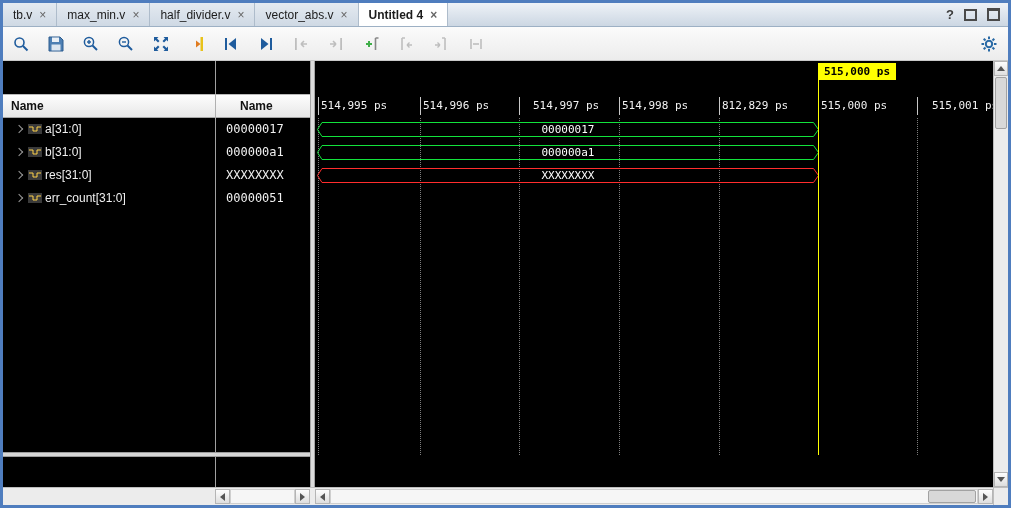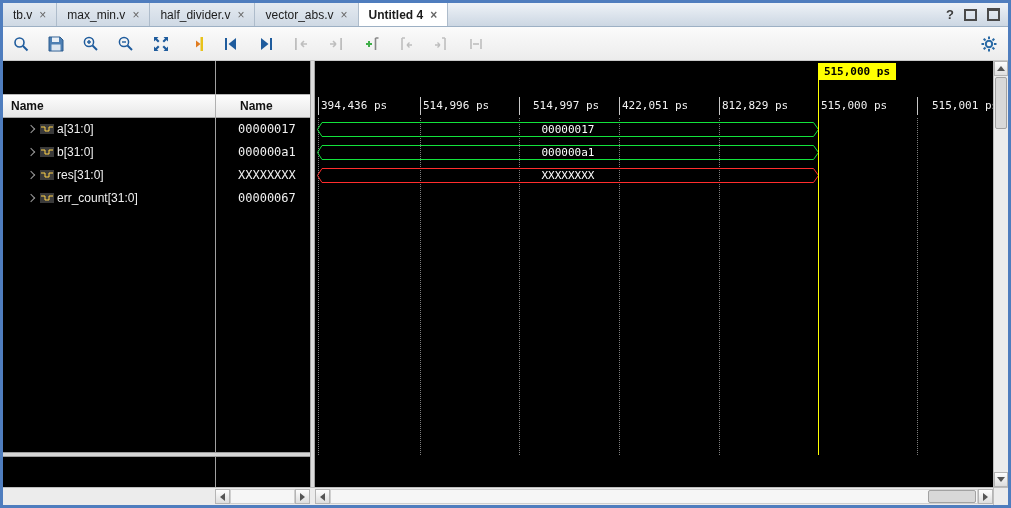--- a/index.html
+++ b/index.html
@@ -22,21 +22,21 @@
 
   
   .main{position:absolute;left:0;top:58px;width:1005px;height:444px;background:#000;}
 
   
   .nv-header{position:absolute;left:0;top:33px;width:307px;height:24px;background:linear-gradient(#fdfdfd,#e7e7e7);border-top:1px solid #b9b9b9;border-bottom:1px solid #a6a6a6;box-sizing:border-box;z-index:3;}
   .h-name{position:absolute;left:8px;top:4px;font-size:12px;color:#111;font-weight:bold;}
   .h-value{position:absolute;left:237px;top:4px;font-size:12px;color:#111;font-weight:bold;}
   .hdr-split{position:absolute;left:212px;top:0;width:1px;height:24px;background:#b0b0b0;}
   .col-split{position:absolute;left:212px;top:0;width:1px;height:426px;background:#c9c9c9;opacity:.8;z-index:2;}
-  .signal-row{position:absolute;left:16px;width:307px;height:23px;z-index:3;padding-left:38px;}
+  .signal-row{position:absolute;left:4px;width:307px;height:23px;z-index:3;padding-left:38px;}
   .chev{position:absolute;left:9px;top:8px;width:5px;height:5px;border-right:1.5px solid #9a9a9a;border-top:1.5px solid #9a9a9a;transform:rotate(45deg);}
   .sicon{position:absolute;left:21px;top:6px;}
   .sname{position:absolute;left:38px;top:4px;font-size:12px;color:#f0f0f0;}
   .sval{position:absolute;left:219px;top:4px;font-size:12px;color:#f0f0f0;font-family:"DejaVu Sans Mono",monospace;}
   .panel-divider{position:absolute;left:0;top:391px;width:307px;height:5px;background:#d6d6d6;border-top:1px solid #9c9c9c;border-bottom:1px solid #9c9c9c;box-sizing:border-box;z-index:4;}
   .splitter-v{position:absolute;left:307px;top:0;width:5px;height:444px;background:#dcdcdc;border-left:1px solid #a5a5a5;border-right:1px solid #a5a5a5;box-sizing:border-box;z-index:5;}
 
   
   .wave{position:absolute;left:312px;top:0;width:678px;height:444px;background:#000;overflow:hidden;}
   .cursor-label{position:absolute;left:503px;top:2px;width:78px;height:17px;background:#ffff00;color:#000;font-family:"DejaVu Sans Mono",monospace;font-size:11px;font-weight:bold;display:flex;align-items:center;justify-content:center;z-index:6;}
@@ -247,37 +247,37 @@
       <span class="sname">res[31:0]</span>
       <span class="sval">XXXXXXXX</span>
     </div>
     <div class="signal-row" style="top:126px">
       <span class="chev"></span>
       <svg class="sicon" width="14" height="10">
           <rect width="14" height="10" fill="#3a3a3a"></rect>
           <path d="M1 3 h4 v4 h4 v-4 h4" stroke="#ffd24a" fill="none"></path>
         </svg>
       <span class="sname">err_count[31:0]</span>
-      <span class="sval">00000067</span>
+      <span class="sval">00000051</span>
     </div>
 
     <div class="panel-divider"></div>
     <div class="splitter-v"></div>
 
     <div class="wave">
       <div class="cursor-label">515,000 ps</div>
 
       <div class="tick-line" style="left:3px"></div>
-      <div class="tick-label" style="left:6px">394,436 ps</div>
+      <div class="tick-label" style="left:6px">514,995 ps</div>
       <div class="tick-line" style="left:105px"></div>
       <div class="tick-label" style="left:108px">514,996 ps</div>
       <div class="tick-line" style="left:204px"></div>
       <div class="tick-label" style="left:218px">514,997 ps</div>
       <div class="tick-line" style="left:304px"></div>
-      <div class="tick-label" style="left:307px">422,051 ps</div>
+      <div class="tick-label" style="left:307px">514,998 ps</div>
       <div class="tick-line" style="left:404px"></div>
       <div class="tick-label" style="left:407px">812,829 ps</div>
       <div class="tick-line" style="left:503px"></div>
       <div class="tick-label" style="left:506px">515,000 ps</div>
       <div class="tick-line" style="left:602px"></div>
       <div class="tick-label" style="left:617px">515,001 ps</div>
 
       <div class="gridline" style="left:3px"></div>
       <div class="gridline" style="left:105px"></div>
       <div class="gridline" style="left:204px"></div>

